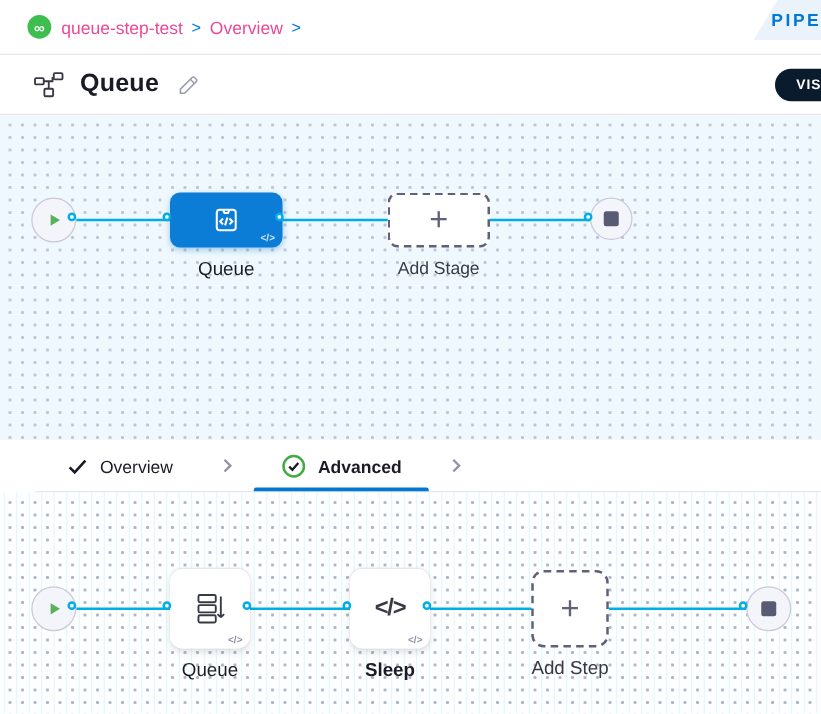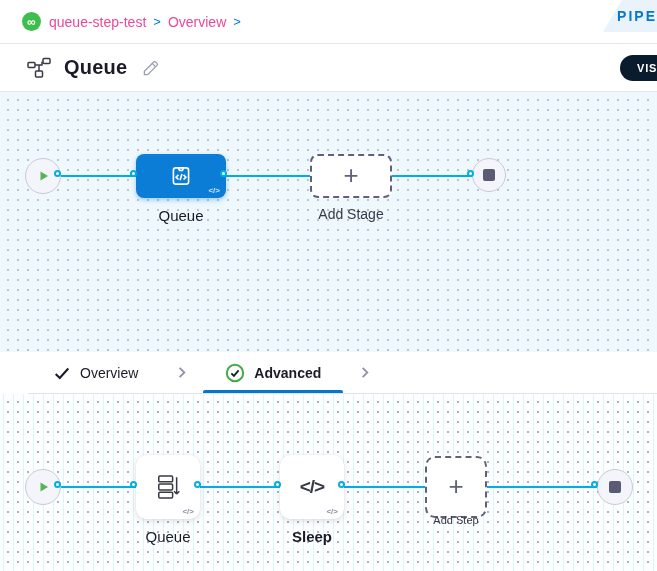--- a/index.html
+++ b/index.html
@@ -210,16 +210,16 @@
 
     <div class="port" style="left:54px; top:87px;"></div>
     <div class="port" style="left:130px; top:87px;"></div>
     <div class="port" style="left:194px; top:87px;"></div>
     <div class="port" style="left:274px; top:87px;"></div>
     <div class="port" style="left:338px; top:87px;"></div>
     <div class="port" style="left:591px; top:87px;"></div>
 
     <div class="node-label" style="left:136px; top:134px; width:64px;">Queue</div>
     <div class="node-label" style="left:280px; top:134px; width:64px;font-weight:bold;">Sleep</div>
-    <div class="node-sublabel" style="left:410px; top:120px; width:92px; font-size:11px;">Add Step</div>
+    <div class="node-sublabel" style="left:410px; top:132px; width:92px; font-size:15px;">Add Step</div>
   </div>
 
 </div>
 
 </body></html>

